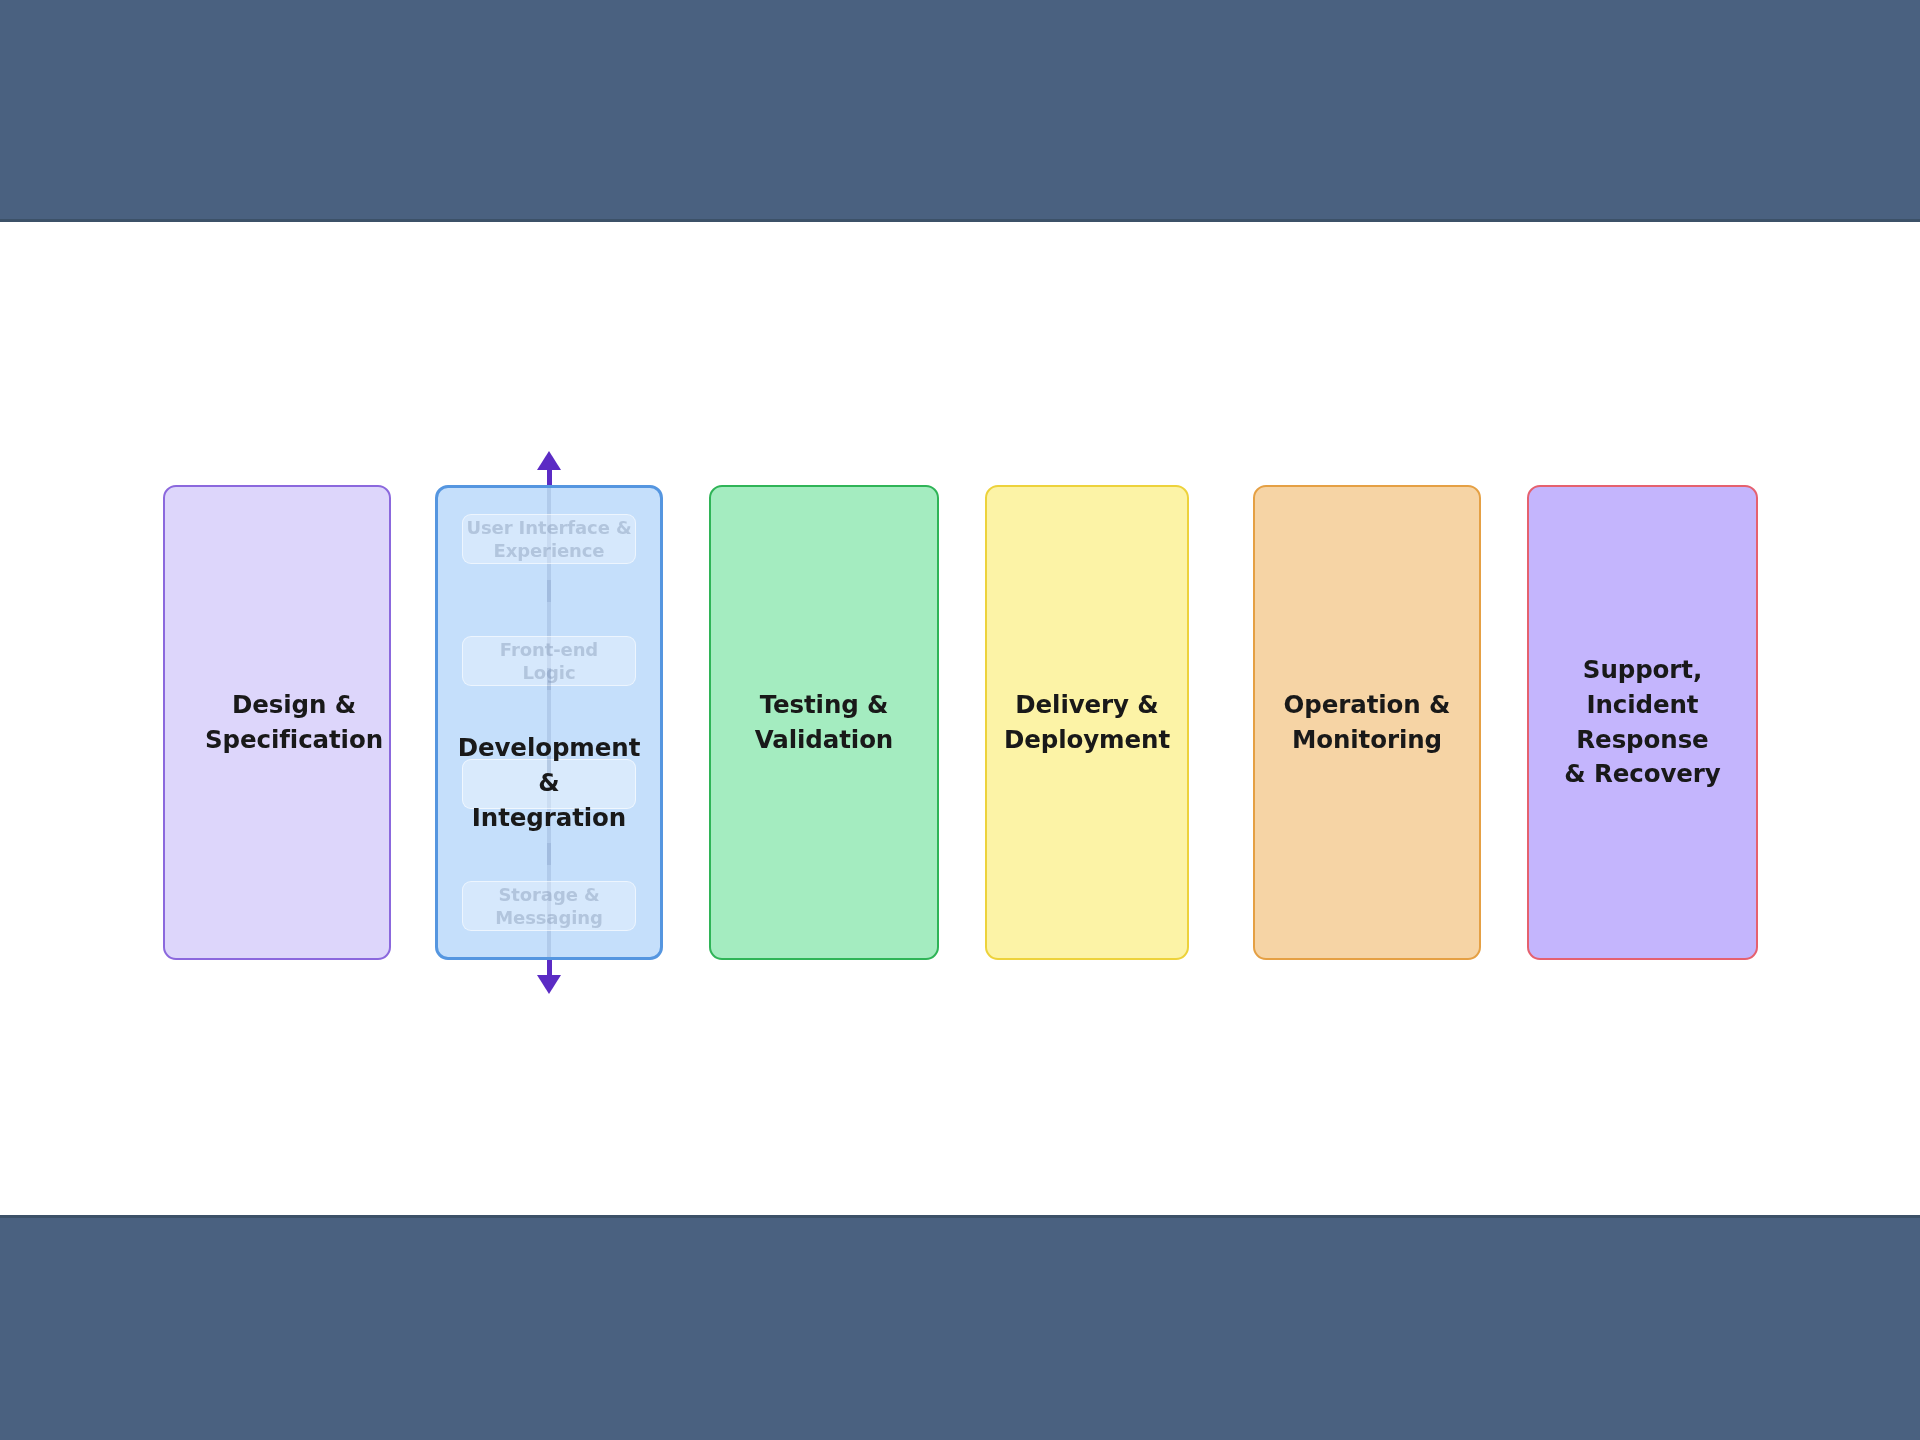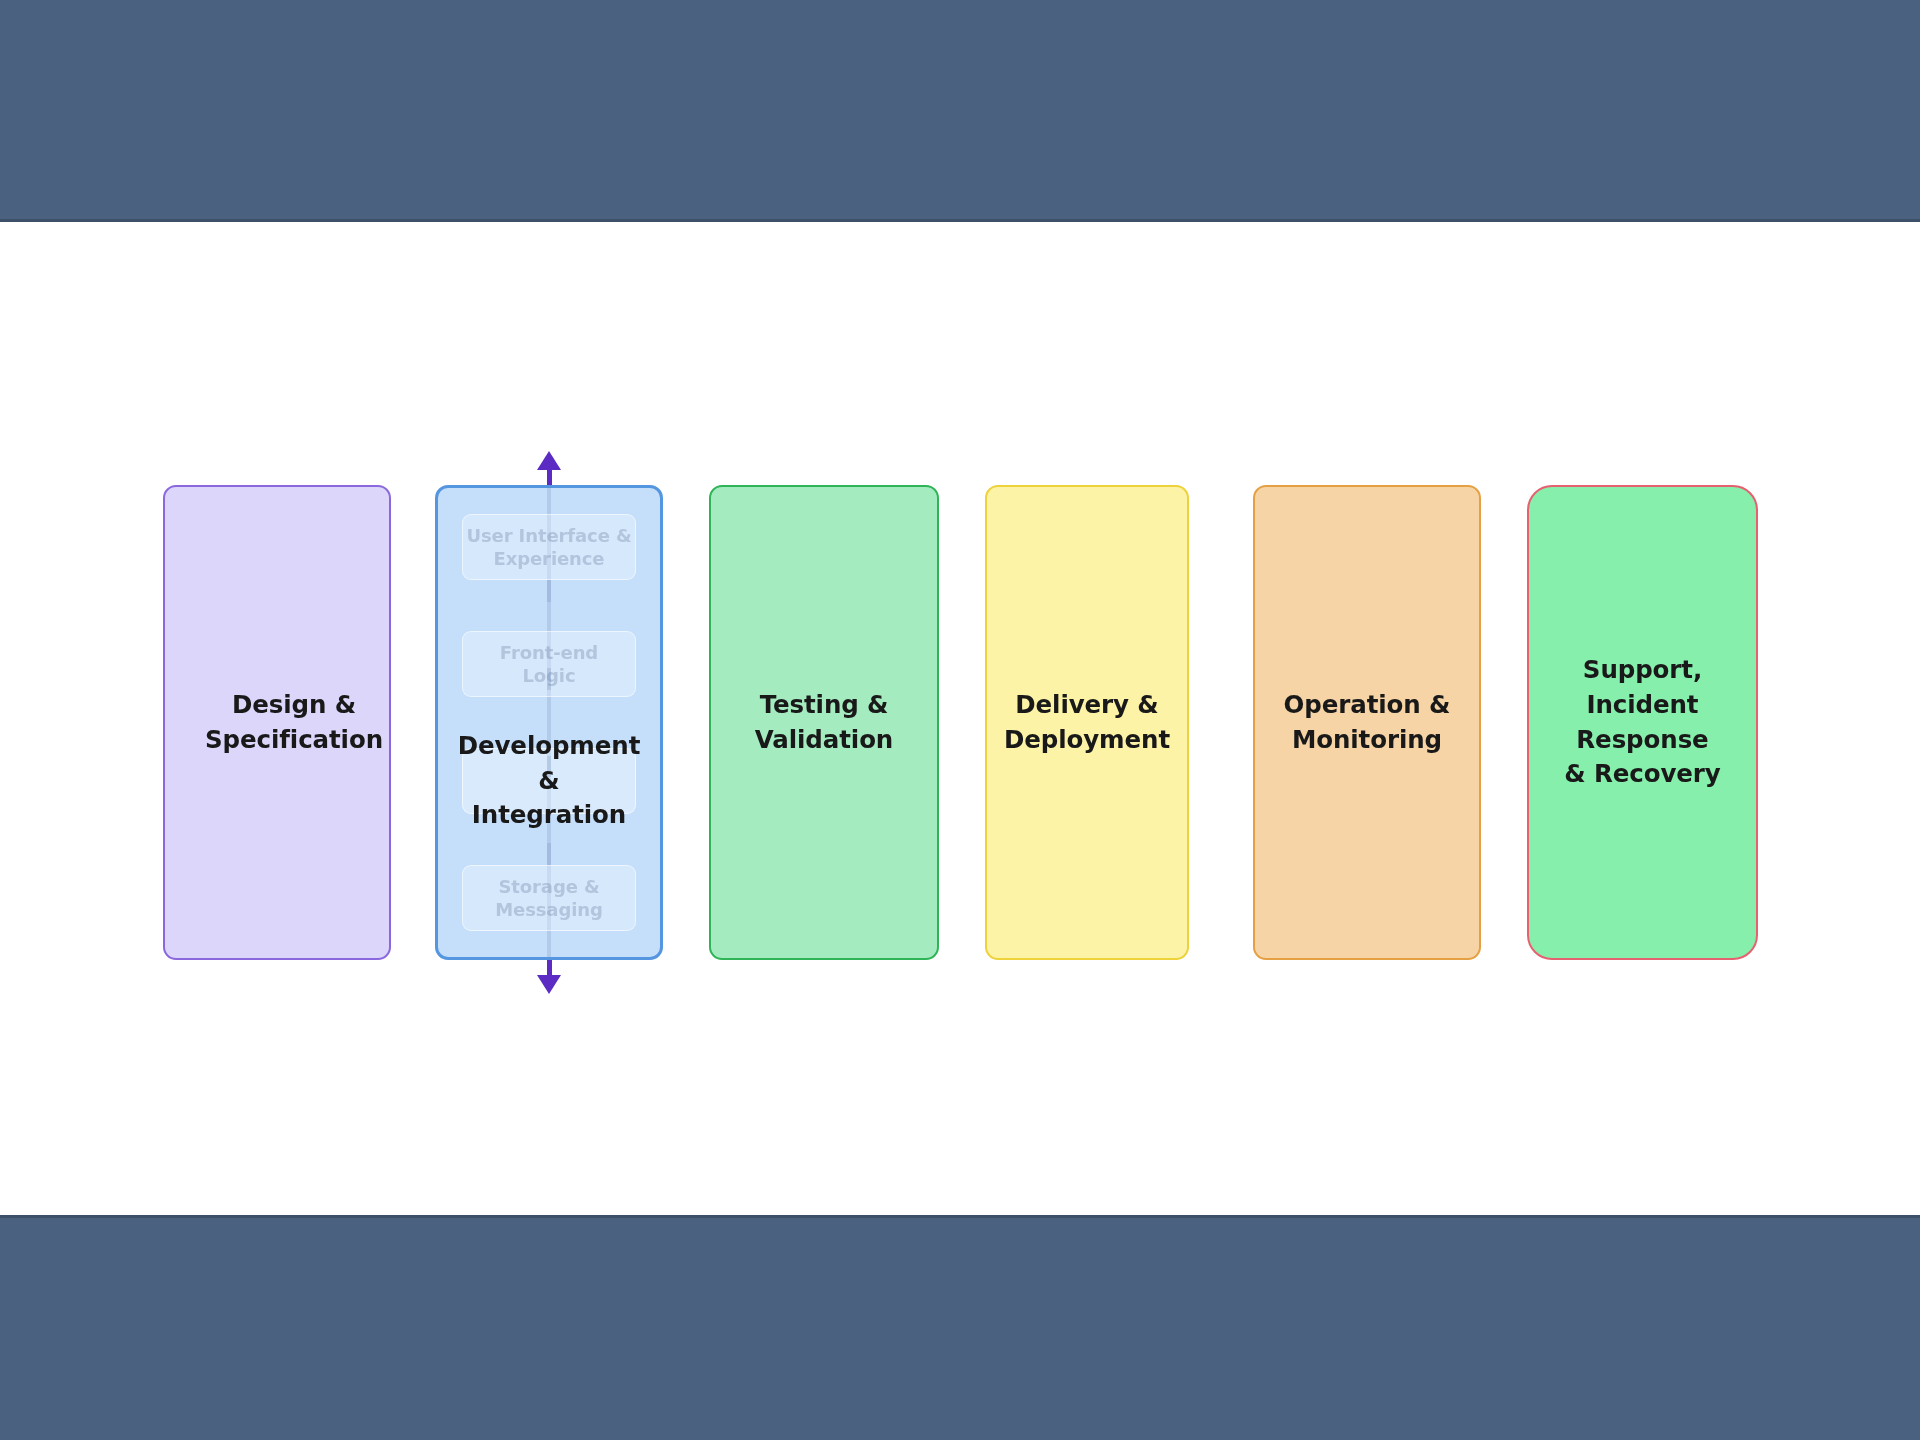--- a/index.html
+++ b/index.html
@@ -104,21 +104,21 @@
     top: 26px;
     bottom: 26px;
     display: flex;
     flex-direction: column;
     justify-content: space-between;
     z-index: 2;
   }
 
   .inner-card {
     position: relative;
-    height: 66px;
+    height: 50px;
     border-radius: 9px;
     background: rgba(255,255,255,0.30);
     border: 1.5px solid rgba(255,255,255,0.55);
     display: flex;
     align-items: center;
     justify-content: center;
     text-align: center;
   }
 
   .inner-card-label {
@@ -278,21 +278,21 @@
     </div>
 
     <div class="stage-slot s4">
       <div class="stage-card" style="background-color: rgb(246, 212, 165); border-color: rgb(229, 160, 68);">
         <div class="stage-label" style="color: rgb(25, 25, 25);">Operation &amp;
 Monitoring</div>
       </div>
     </div>
 
     <div class="stage-slot s5">
-      <div class="stage-card" style="background-color: #86efac; border-color: rgb(229, 97, 111); border-radius: 25px;">
+      <div class="stage-card" style="background-color: #c4b5fd; border-color: rgb(229, 97, 111);">
         <div class="stage-label" style="color: rgb(25, 25, 25);">Support,
 Incident Response
 &amp; Recovery</div>
       </div>
     </div>
 
   </div>
 </div>
 
 </body></html>

